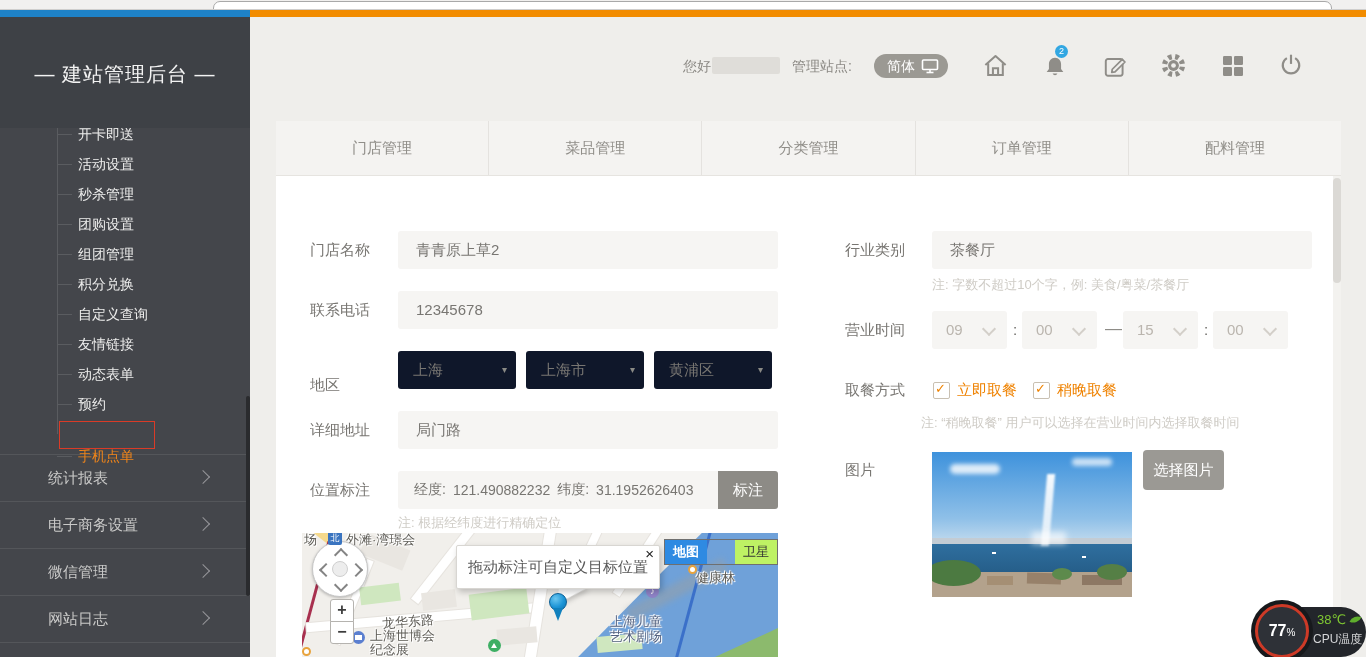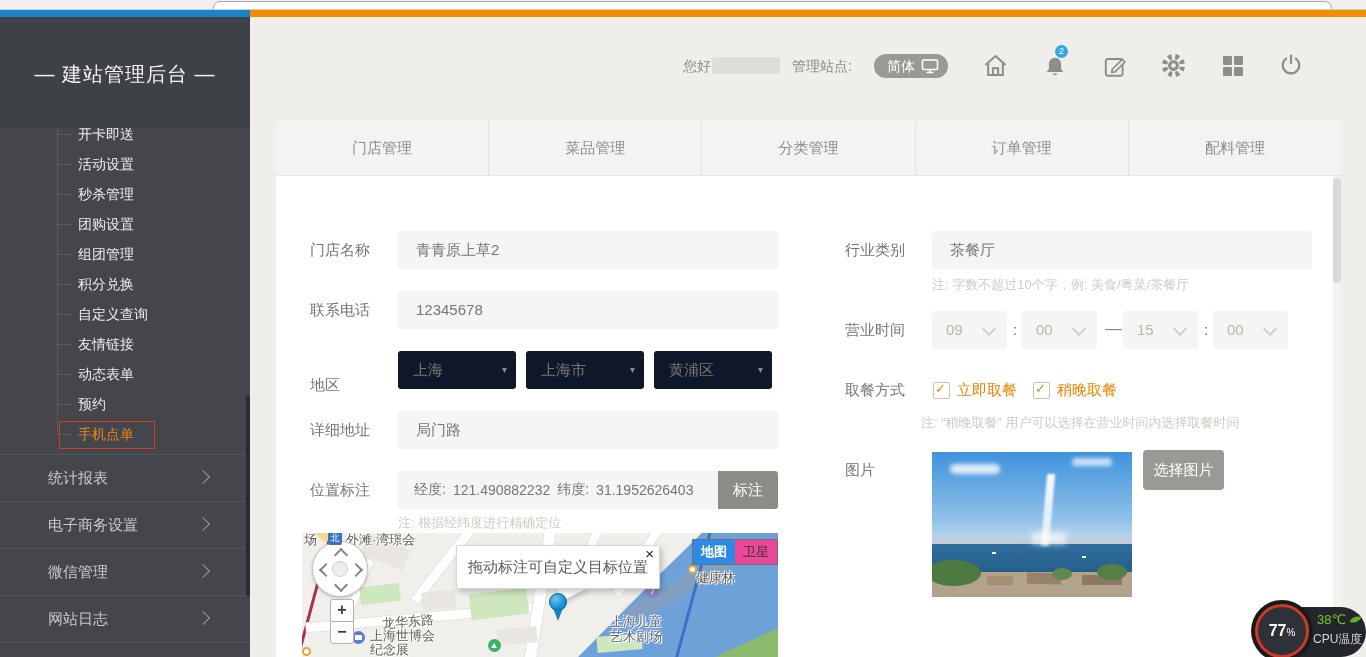--- a/index.html
+++ b/index.html
@@ -70,21 +70,21 @@
   .pin{position:absolute;left:247px;top:60px;z-index:6;}
   .pin .head{width:16px;height:16px;border-radius:50%;background:radial-gradient(circle at 35% 30%,#6cc7f0,#1b94d6 55%,#0e72ad);border:1px solid #0b5f95;}
   .pin .tail{position:absolute;left:4px;top:15px;width:0;height:0;border-left:5px solid transparent;border-right:5px solid transparent;border-top:13px solid #1180bd;}
   .pan{position:absolute;left:10px;top:8px;width:54px;height:54px;background:#fff;border:1px solid #c6c6c6;border-radius:50%;box-shadow:0 1px 3px rgba(0,0,0,.25);z-index:7;}
   .pan .knob{position:absolute;left:19px;top:19px;width:14px;height:14px;background:#ededed;border:1px solid #cfcfcf;border-radius:50%;}
   .pan .a{position:absolute;width:8px;height:8px;border-left:2px solid #848484;border-top:2px solid #848484;cursor:pointer;}
   .zbtn{position:absolute;width:24px;height:23px;background:#fff;border:1px solid #b5b3af;box-sizing:border-box;text-align:center;font-size:16px;font-weight:bold;color:#3c3c3c;line-height:20px;cursor:pointer;z-index:7;}
   .maptype{position:absolute;right:0;top:6px;display:flex;border:1px solid #6f6f6f;z-index:7;}
   .maptype .mt{width:42px;height:24px;line-height:24px;text-align:center;font-size:13px;cursor:pointer;}
   .mt-map{background:#2e8ae2;color:#fff;font-weight:bold;}
-  .mt-sat{background:#ec4899;color:#333;}
+  .mt-sat{background:#bef264;color:#333;margin-left:28px;}
 
   
   .photo{position:absolute;left:656px;top:276px;width:200px;height:145px;overflow:hidden;background:#8fc0e8;}
 
   
   .mon-pill{position:absolute;left:1262px;top:607px;width:104px;height:50px;background:#23262b;border-radius:26px;z-index:40;}
   .mon-outer{position:absolute;left:1251px;top:600px;width:62px;height:62px;background:#17191c;border-radius:50%;z-index:41;}
   .mon-inner{position:absolute;left:4px;top:4px;width:48px;height:48px;background:#2e3137;border:3px solid #ce3a27;border-radius:50%;color:#fff;text-align:center;}
   .mon-inner .pct{font-size:16px;font-weight:bold;line-height:48px;}
   .mon-inner .unit{font-size:10px;}
@@ -109,21 +109,21 @@
     <div class="subitem" style="top:102px;">开卡即送</div>
     <div class="subitem" style="top:132px;">活动设置</div>
     <div class="subitem" style="top:162px;">秒杀管理</div>
     <div class="subitem" style="top:192px;">团购设置</div>
     <div class="subitem" style="top:222px;">组团管理</div>
     <div class="subitem" style="top:252px;">积分兑换</div>
     <div class="subitem" style="top:282px;">自定义查询</div>
     <div class="subitem" style="top:312px;">友情链接</div>
     <div class="subitem" style="top:342px;">动态表单</div>
     <div class="subitem" style="top:372px;">预约</div>
-    <div class="subitem active" style="top:402px;">手机点单</div>
+    <div class="subitem active" style="top:424px;">手机点单</div>
     <div class="active-box"></div>
 
     <div class="side-title">
       <div>— 建站管理后台 —</div>
     </div>
 
     <div class="sections">
       <div class="section-row">
         <span>统计报表</span>
         <span class="chev"></span>

